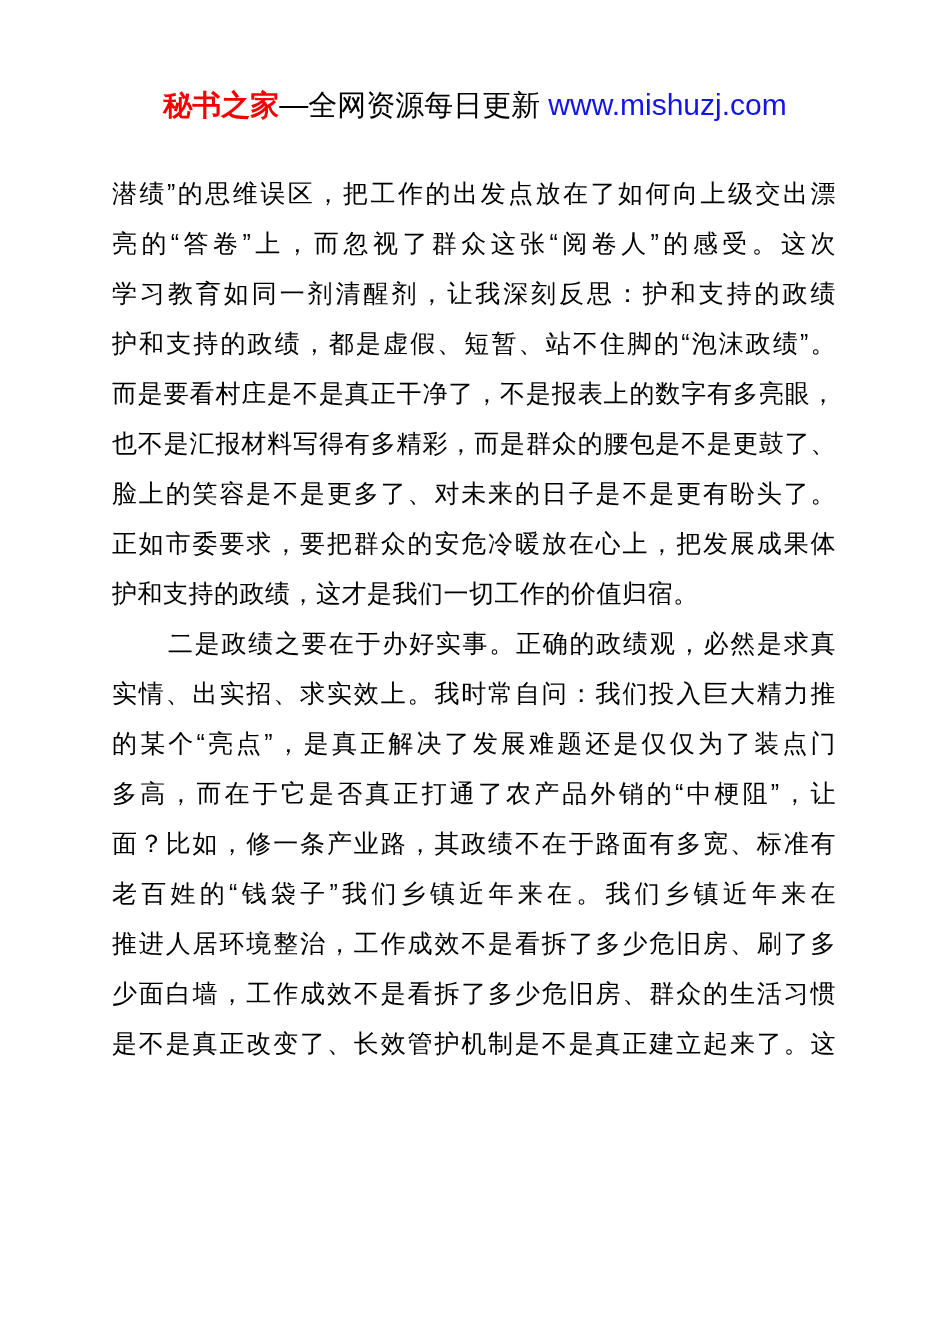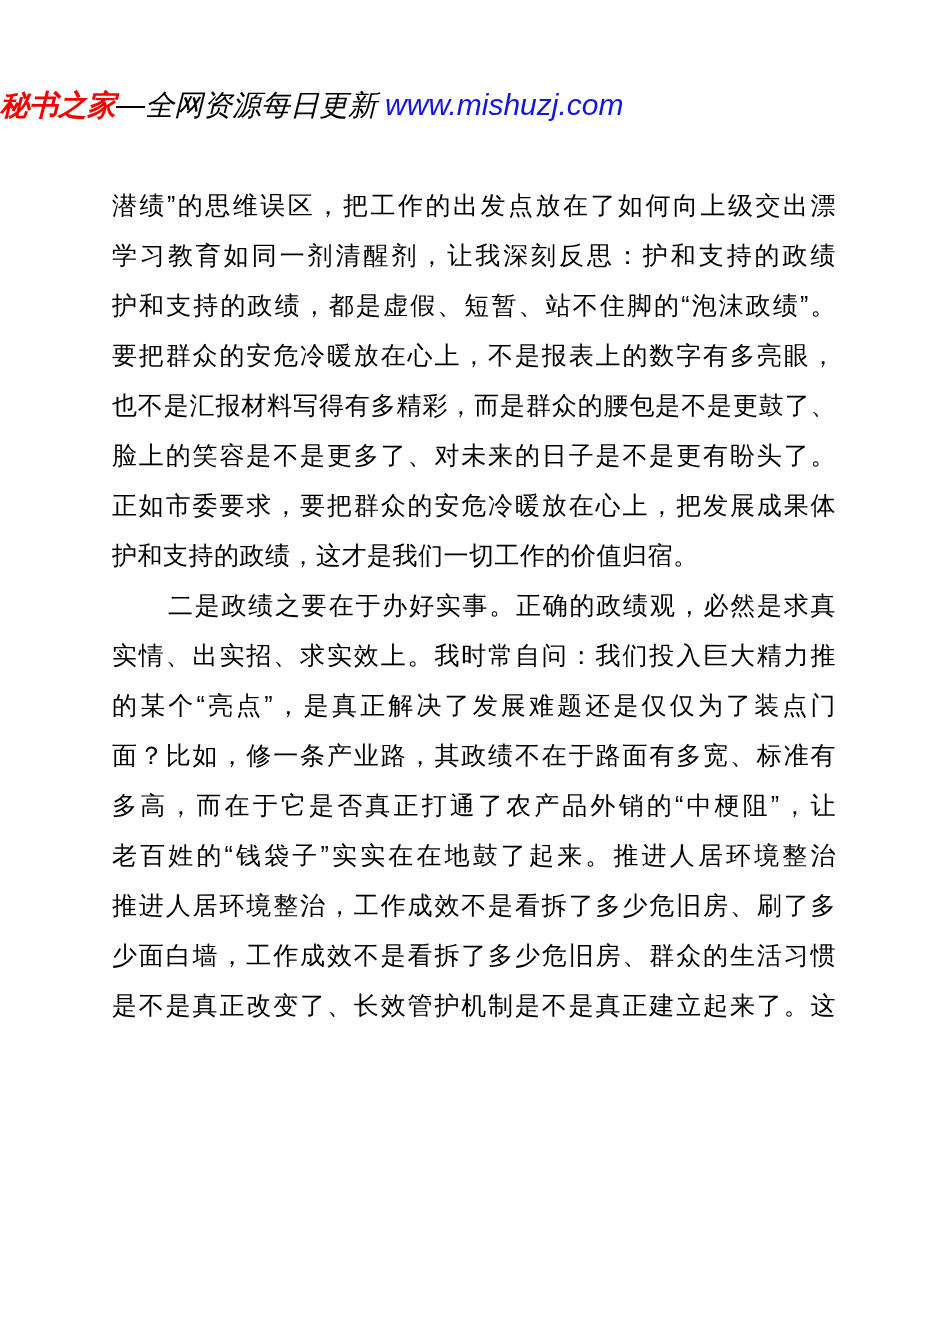--- a/index.html
+++ b/index.html
@@ -20,41 +20,40 @@
     inset: 0;
     background: var(--page-bg, #fff);
   }
   .site-header {
     position: absolute;
     top: 84px;
     left: 0;
     width: 100%;
     height: 42px;
     line-height: 42px;
-    text-align: left;
+    text-align: center;
     font-size: 29px;
     white-space: nowrap;
-    font-style: italic;
   }
   .site-name {
     color: var(--site-name-color, #f40000);
     font-weight: 700;
   }
   .dash-separator,
   .site-tagline {
     color: #000;
   }
   .site-url {
     color: var(--url-color, #1414e6);
     font-size: 30px;
     cursor: pointer;
   }
   .doc-body {
     position: absolute;
-    top: 180px;
+    top: 168px;
     left: 112px;
     width: 724px;
   }
   .paragraph {
     margin: 0;
   }
   .line {
     font-size: 25px;
     height: 50px;
     line-height: 50px;
@@ -75,34 +74,35 @@
 </head>
 <body>
 
 <div class="page">
 
   <div class="site-header"><span class="site-name">秘书之家</span><span class="dash-separator">—</span><span class="site-tagline">全网资源每日更新 </span><span class="site-url">www.mishuzj.com</span></div>
 
   <div class="doc-body">
       <div class="paragraph">
         <div class="line">潜绩”的思维误区，把工作的出发点放在了如何向上级交出漂</div>
+        <div class="line">亮的“答卷”上，而忽视了群众这张“阅卷人”的感受。这次</div>
         <div class="line">学习教育如同一剂清醒剂，让我深刻反思：护和支持的政绩</div>
         <div class="line">护和支持的政绩，都是虚假、短暂、站不住脚的“泡沫政绩”。</div>
-        <div class="line">要把群众的安危冷暖放在心上，不是报表上的数字有多亮眼，</div>
+        <div class="line">而是要看村庄是不是真正干净了，不是报表上的数字有多亮眼，</div>
         <div class="line">也不是汇报材料写得有多精彩，而是群众的腰包是不是更鼓了、</div>
         <div class="line">脸上的笑容是不是更多了、对未来的日子是不是更有盼头了。</div>
         <div class="line">正如市委要求，要把群众的安危冷暖放在心上，把发展成果体</div>
         <div class="line no-stretch">护和支持的政绩，这才是我们一切工作的价值归宿。</div>
       </div>
       <div class="paragraph">
         <div class="line indent"><b>二是</b>政绩之要在于办好实事。正确的政绩观，必然是求真</div>
         <div class="line">实情、出实招、求实效上。我时常自问：我们投入巨大精力推</div>
         <div class="line">的某个“亮点”，是真正解决了发展难题还是仅仅为了装点门</div>
+        <div class="line">多高，而在于它是否真正打通了农产品外销的“中梗阻”，让</div>
         <div class="line">面？比如，修一条产业路，其政绩不在于路面有多宽、标准有</div>
-        <div class="line">多高，而在于它是否真正打通了农产品外销的“中梗阻”，让</div>
-        <div class="line">老百姓的“钱袋子”实实在在地鼓了起来。推进人居环境整治</div>
+        <div class="line">老百姓的“钱袋子”我们乡镇近年来在。我们乡镇近年来在</div>
         <div class="line">推进人居环境整治，工作成效不是看拆了多少危旧房、刷了多</div>
         <div class="line">少面白墙，工作成效不是看拆了多少危旧房、群众的生活习惯</div>
         <div class="line">是不是真正改变了、长效管护机制是不是真正建立起来了。这</div>
       </div>
     </div>
 
 </div>
 
 </body></html>

